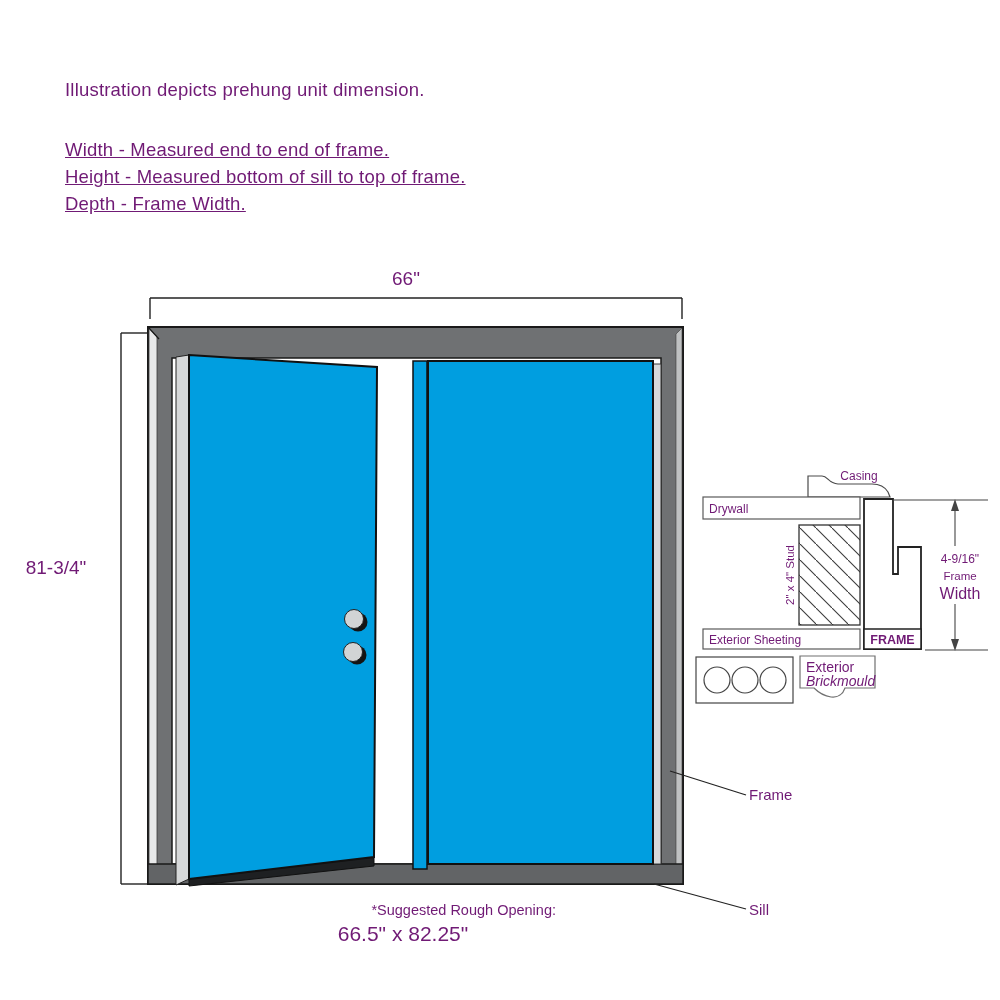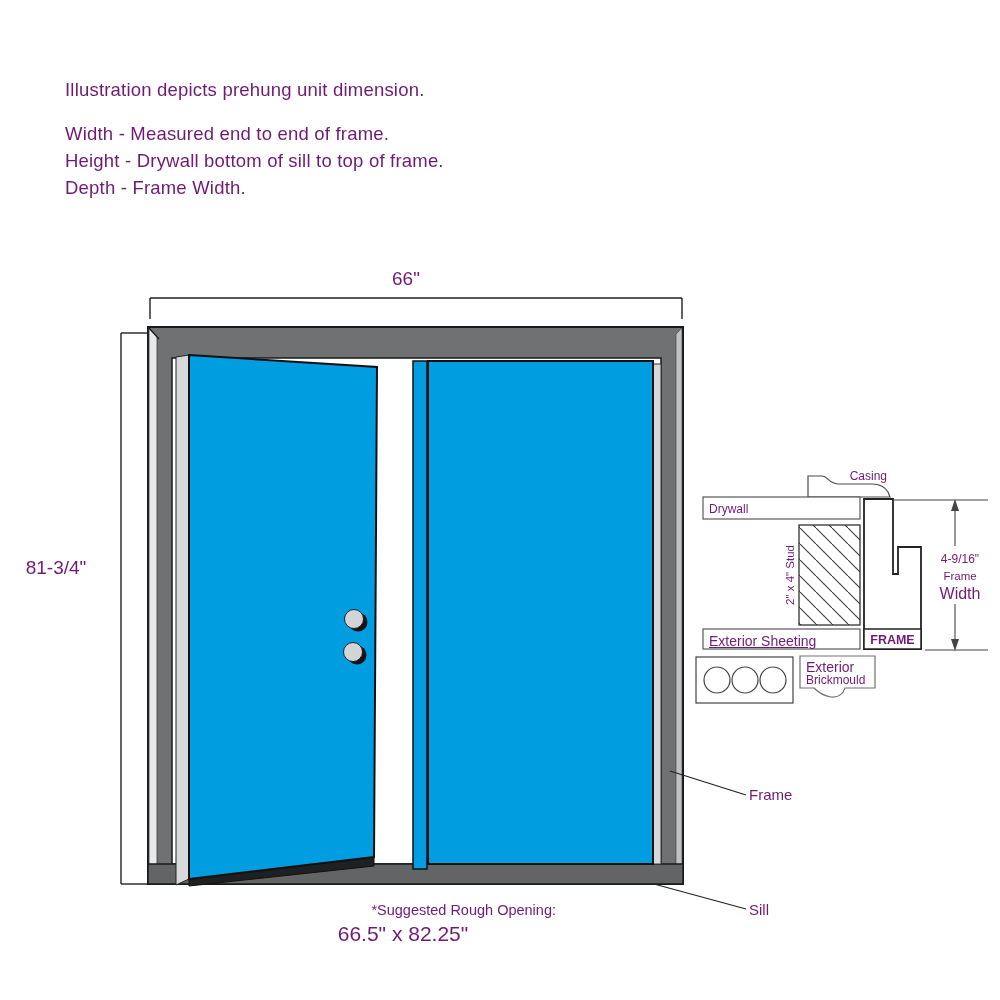--- a/index.html
+++ b/index.html
@@ -4,41 +4,41 @@
 <style>
   html,body{margin:0;padding:0;background:#fff;}
   #canvas{
     position:relative;width:1000px;height:1000px;background:#ffffff;
     font-family:"Liberation Sans","DejaVu Sans",sans-serif;color:#701a75;
     overflow:hidden;
   }
   #art{position:absolute;left:0;top:0;width:1000px;height:1000px;}
   .txt{position:absolute;white-space:nowrap;}
   .intro-title{left:65px;top:79px;font-size:18.5px;letter-spacing:.2px;}
-  .intro-defs{left:65px;top:120px;font-size:18.5px;line-height:27px;letter-spacing:.2px;}
+  .intro-defs{left:65px;top:136px;font-size:18.5px;line-height:27px;letter-spacing:.2px;text-decoration:underline;}
   .dim-label{font-size:19px;text-align:center;}
   .w-label{left:140px;top:268px;width:532px;}
   .h-label{left:6px;top:557px;width:100px;}
   .door-callout{font-size:15px;}
   .frame-callout{left:749px;top:786px;}
   .sill-callout{left:749px;top:901px;}
   .ro-note{left:250px;top:902px;width:306px;text-align:right;font-size:14.5px;}
   .ro-size{left:250px;top:922px;width:306px;text-align:center;font-size:21px;}
   .cs{font-size:12px;}
-  .cs-casing{left:831px;top:469px;width:56px;text-align:right;}
+  .cs-casing{left:831px;top:469px;width:56px;text-align:center;}
   .cs-drywall{left:709px;top:502px;}
   .cs-stud{left:745px;top:569px;width:90px;text-align:center;font-size:11.5px;
            transform:rotate(-90deg);transform-origin:center center;}
-  .cs-sheeting{left:709px;top:633px;font-size:14px;text-decoration:underline;}
+  .cs-sheeting{left:709px;top:633px;font-size:12px;}
   .cs-frame{left:864px;top:633px;width:57px;text-align:center;font-weight:bold;font-size:12.5px;}
   .cs-dim{left:925px;top:552px;width:70px;text-align:center;}
   .cs-cap1{left:925px;top:570px;width:70px;text-align:center;font-size:11.5px;}
   .cs-cap2{left:925px;top:585px;width:70px;text-align:center;font-size:16px;}
   .cs-brick1{left:806px;top:659px;font-size:14px;}
-  .cs-brick2{left:806px;top:673px;font-size:12px;}
+  .cs-brick2{left:806px;top:673px;font-size:14px;font-style:italic;}
 </style>
 </head>
 <body>
 
 <div id="canvas">
 
   <svg id="art" viewBox="0 0 1000 1000">
     <defs>
       <pattern id="hatch" patternUnits="userSpaceOnUse" width="16" height="16">
         <path d="M0,0 L16,16" stroke="#3a3a3a" stroke-width="1.1" fill="none"></path>
@@ -112,21 +112,21 @@
         <line x1="955" y1="604" x2="955" y2="646"></line>
       </g>
       <polygon points="955,499 951,511 959,511" fill="#444444"></polygon>
       <polygon points="955,651 951,639 959,639" fill="#444444"></polygon>
     </g>
   </svg>
 
   <div class="txt intro-title">Illustration depicts prehung unit dimension.</div>
   <div class="intro-defs txt" style="white-space:normal;">
     <div>Width - Measured end to end of frame.</div>
-    <div>Height - Drywall bottom of sill to top of frame.</div>
+    <div>Height - Measured bottom of sill to top of frame.</div>
     <div>Depth - Frame Width.</div>
   </div>
 
   <div class="txt dim-label w-label">66"</div>
   <div class="txt dim-label h-label">81-3/4"</div>
 
   <div class="txt door-callout frame-callout">Frame</div>
   <div class="txt door-callout sill-callout">Sill</div>
 
   <div class="txt ro-note">*Suggested Rough Opening:</div>

